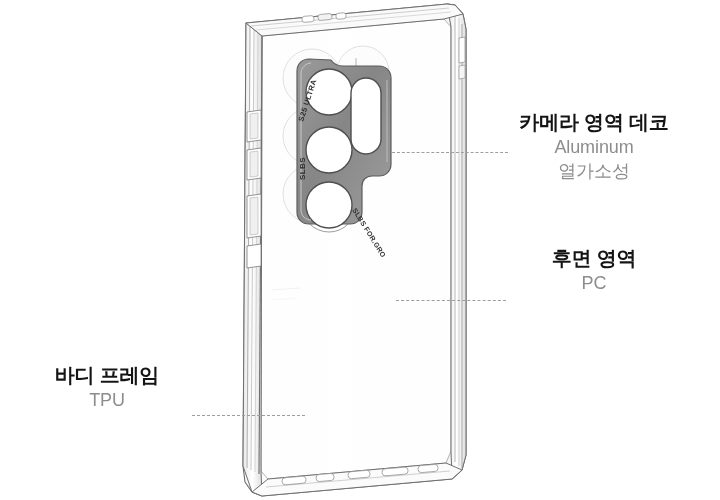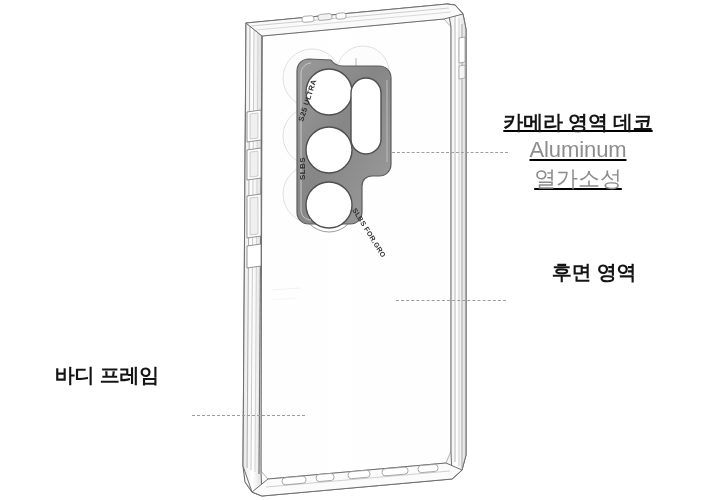--- a/index.html
+++ b/index.html
@@ -33,38 +33,37 @@
   }
   .callout .c-title {
     display: block;
     font-size: 20px;
     font-weight: 700;
     color: #141414;
     letter-spacing: -0.2px;
   }
   .callout .c-sub {
     display: block;
-    font-size: 22px;
+    font-size: 18px;
     font-weight: 400;
     color: #8d8d8d;
     letter-spacing: -0.1px;
   }
   .callout .c-sub.line2 {
     margin-top: 1px;
   }
   
   #callout-camera {
-    left: 453px;
+    left: 469px;
     top: 110px;
     width: 250px;
-    text-decoration: underline;
   }
   #callout-back {
     left: 469px;
-    top: 260px;
+    top: 246px;
     width: 250px;
   }
   #callout-frame {
     left: 0px;
     top: 363px;
     width: 214px;
   }
   .leader {
     position: absolute;
     height: 0;
@@ -238,19 +237,21 @@
   <div class="leader" id="leader-frame"></div>
 
   <div class="callout" id="callout-camera">
     <span class="c-title">카메라 영역 데코</span>
     <span class="c-sub">Aluminum</span>
     <span class="c-sub line2">열가소성</span>
   </div>
 
   <div class="callout" id="callout-back">
     <span class="c-title">후면 영역</span>
+    <span class="c-sub">PC</span>
   </div>
 
   <div class="callout" id="callout-frame">
     <span class="c-title">바디 프레임</span>
+    <span class="c-sub">TPU</span>
   </div>
 
 </div>
 
 </body></html>

